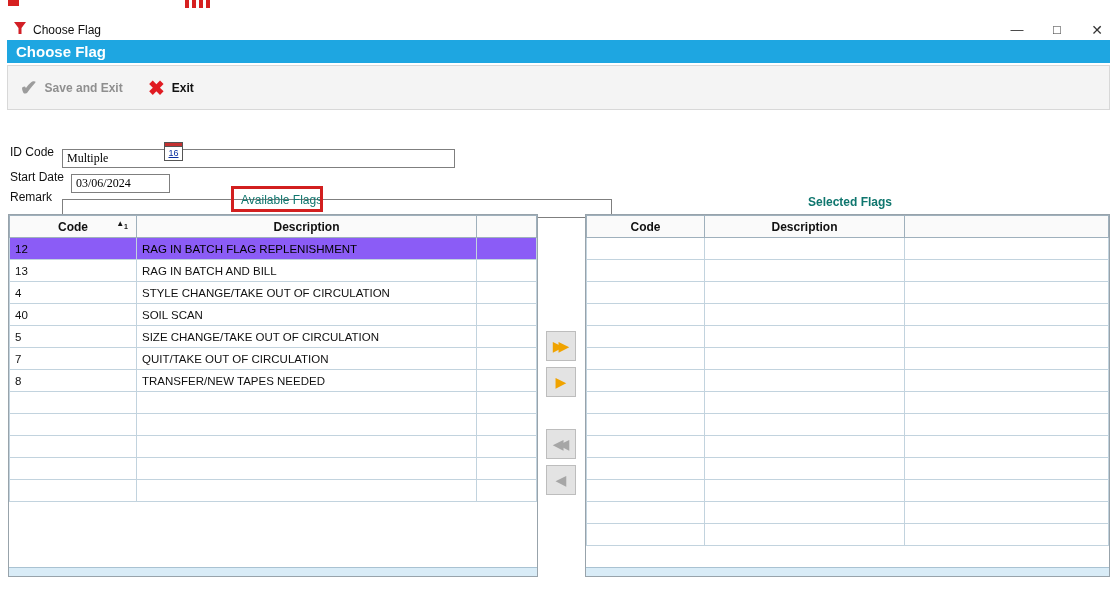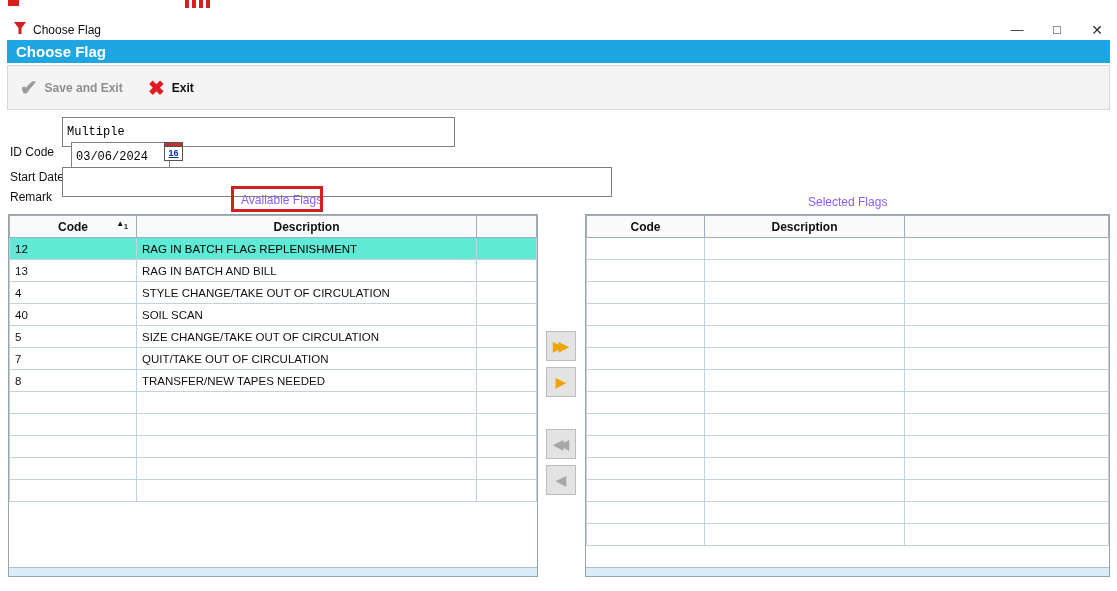--- a/index.html
+++ b/index.html
@@ -37,51 +37,51 @@
   #saveExitBtn { left:12px; color:#8f8f8f; }
   #exitBtn { left:140px; color:#111; }
   .check-icon { color:#9c9c9c; font-size:21px; font-weight:bold; }
   .exit-icon  { color:#e01b22; font-size:20px; font-weight:bold; }
 
   
   .fld-label { font-size:12px; color:#111;margin-top:24px; }
   #lblIdCode { left:10px; top:121px; }
   #lblStartDate { left:10px; top:146px; }
   #lblRemark { left:10px; top:166px; }
-  input.txt { position:absolute; height:30px; border:1px solid #7f7f7f;
-    font-size:12px; padding:0 4px; font-family:Liberation Mono, monospace; background:#fff; }
+  input.txt { position:absolute; height:19px; border:1px solid #7f7f7f;
+    font-size:12px; padding:0 4px; font-family:Liberation Serif, serif; background:#fff;margin-top:32px; }
   #idCodeInput { left:62px; top:117px; width:393px; }
   #startDateInput { left:71px; top:142px; width:99px; }
   #remarkInput { left:62px; top:167px; width:550px; }
   .cal-btn { left:164px; top:142px; width:19px; height:19px; background:#fff;
-    border:1px solid #555; font-size:9px; font-weight:bold; color:#0a2fa0;
+    border:1px solid #555; font-size:9px; font-weight:normal; color:#0a2fa0;
     text-align:center; cursor:pointer; }
   .cal-btn .cal-top { display:block; height:4px; background:#c43131;
     border-bottom:1px solid #555; }
   .cal-btn .cal-day { display:block; line-height:12px; text-decoration:underline; }
 
   
-  .section-label { font-size:12px; color:#8b5cf6; }
+  .section-label { font-size:12px; color:#0f766e; }
   #availLabel { left:241px; top:193px; }
-  #selLabel { left:808px; top:195px; }
+  #selLabel { left:808px; top:195px;font-weight:bold; }
   .annotation-box { left:231px; top:186px; width:92px; height:26px;
     border:3px solid #d21f1f; background:transparent; pointer-events:none; }
 
   
   .grid-wrap { position:absolute; top:214px; height:363px; background:#fff;
     border:1px solid #98a3ab; overflow:hidden; }
   #availWrap { left:8px; width:530px; }
   #selWrap { left:585px; width:525px; }
   table.grid { border-collapse:collapse; table-layout:fixed; width:100%; }
   .grid th { background:#fafafa; font-size:12px; font-weight:bold; text-align:center;
     border:1px solid #9fb0bc; height:22px; padding:0 4px; position:relative;
     white-space:nowrap; overflow:hidden; }
   .grid td { border:1px solid #c2d3de; height:22px; font-size:11.5px; padding:0 5px;
     white-space:nowrap; overflow:hidden; background:#fff; }
-  tr.sel td { background:#5eead4; color:#000;margin-left:20px; }
+  tr.sel td { background:#8b5cf6; color:#000;margin-left:20px; }
   .sort-ind { position:absolute; right:8px; top:3px; font-size:8px; color:#111; }
   .sort-num { font-size:7px; vertical-align:sub; }
   .bottom-strip { position:absolute; left:0; right:0; bottom:0; height:9px;
     background:#d9ecf7; border-top:1px solid #a9c2d2; }
 
   
   .xfer { position:absolute; left:546px; width:30px; height:30px; background:#e3e3e3;
     border:1px solid #bdbdbd; display:flex; align-items:center; justify-content:center;
     font-size:14px; cursor:pointer; }
   .xfer .dbl { letter-spacing:-5px; padding-right:5px; }

